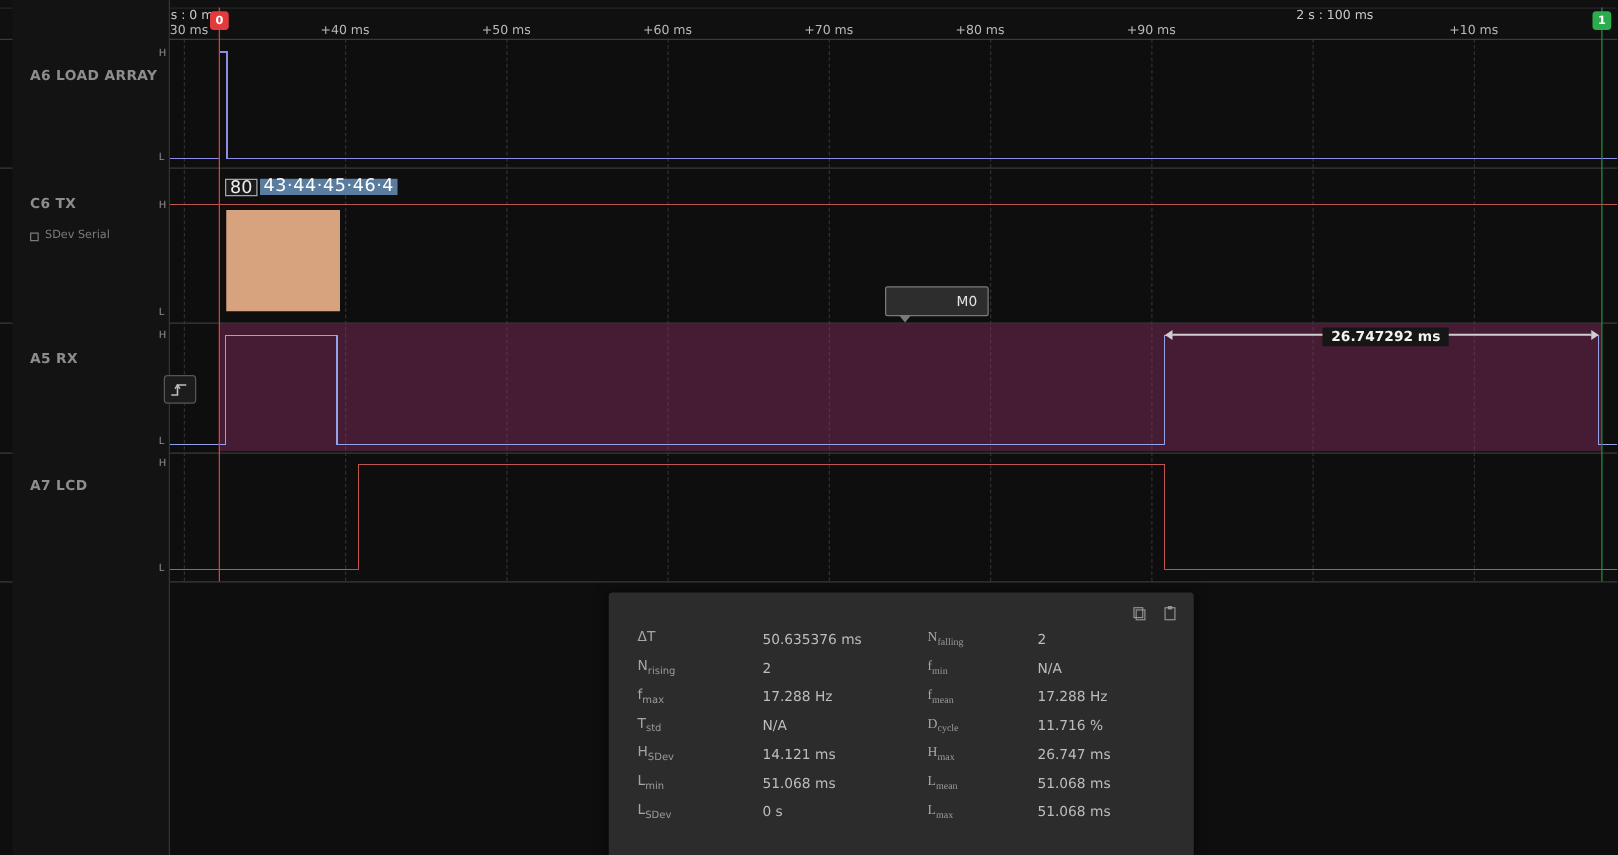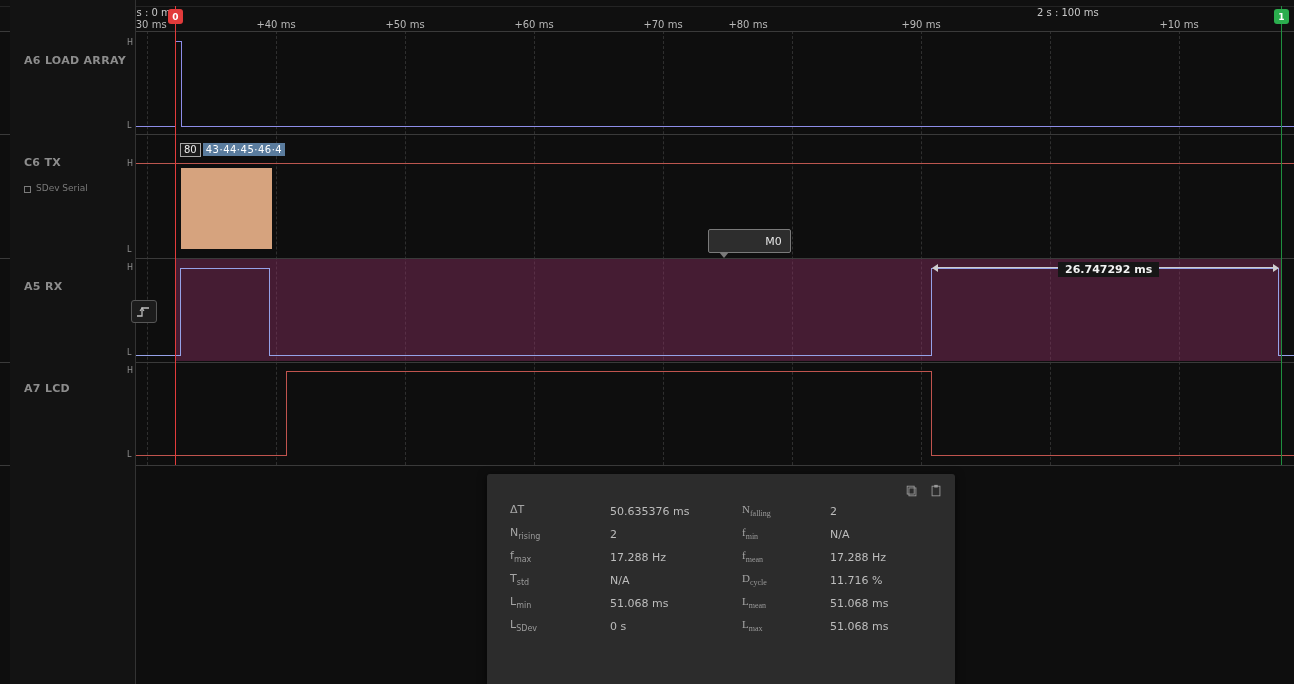--- a/index.html
+++ b/index.html
@@ -16,21 +16,21 @@
   .chrow{position:absolute;left:125px;width:1169px;}
   
   .sidebar{position:absolute;left:10px;top:0;width:125px;height:684px;background:#131313;border-right:1px solid #333;}
   .ch-label{position:absolute;left:14px;font-size:11px;font-weight:600;color:#8d8d8d;letter-spacing:.3px;white-space:nowrap;}
   .analyzer{position:absolute;left:26px;font-size:9px;color:#7a7a7a;white-space:nowrap;}
   .analyzer-ic{position:absolute;left:14px;width:5px;height:5px;border:1px solid #7a7a7a;}
   .lvl{position:absolute;left:127px;font-size:8px;color:#8f8f8f;}
   
   .a5-sel{position:absolute;left:175px;top:259px;width:1106px;height:102px;background:rgba(146,48,103,0.42);}
   .dec-block{position:absolute;left:181px;top:168px;width:91px;height:81px;background:#d6a37e;}
-  .dec-bytes{position:absolute;left:180px;top:142px;height:15px;display:flex;align-items:center;font-size:10px;}
+  .dec-bytes{position:absolute;left:180px;top:142px;height:15px;display:flex;align-items:center;font-size:14px;}
   .byte-badge{background:#1a1a1a;border:1px solid #a5a5a5;color:#eee;padding:0 3px;line-height:12px;margin-right:2px;}
   .byte-sel{background:#5a7c9e;color:#fff;padding:0 3px;line-height:13px;letter-spacing:.5px;}
   
   .vmark{position:absolute;top:6px;height:459px;width:0;}
   .vmark.red{border-left:1px solid #e23b3b;left:175px;}
   .vmark.green{border-left:1px solid #1f8f3f;left:1281px;}
   .badge{position:absolute;top:9px;width:15px;height:15px;border-radius:3px;color:#fff;font-size:9px;font-weight:bold;
     display:flex;align-items:center;justify-content:center;}
   .badge.red{left:168px;background:#e23b3b;}
   .badge.green{left:1274px;background:#2bad4e;}
@@ -66,21 +66,21 @@
 <div class="screen">
 
   <div class="ruler">
     <span class="abs-time" style="left:127px">2 s : 0 ms</span>
     <span class="abs-time" style="left:1037px">2 s : 100 ms</span>
     <span class="tick" style="left:147px">+30 ms</span>
     <span class="tick" style="left:276px">+40 ms</span>
     <span class="tick" style="left:405px">+50 ms</span>
     <span class="tick" style="left:534px">+60 ms</span>
     <span class="tick" style="left:663px">+70 ms</span>
-    <span class="tick" style="left:748px">+80 ms</span>
+    <span class="tick" style="left:784px">+80 ms</span>
     <span class="tick" style="left:921px">+90 ms</span>
     <span class="tick" style="left:1179px">+10 ms</span>
   </div>
 
   <div class="chrow" style="top:31px;height:103px"></div>
   <div class="chrow" style="top:134px;height:124px"></div>
   <div class="chrow" style="top:258px;height:104px"></div>
   <div class="chrow" style="top:362px;height:103px"></div>
 
   <div class="vgrid" style="left:147px"></div>
@@ -184,20 +184,26 @@
         <span class="m-lab2"><span>f</span><sub>mean</sub></span>
         <span class="m-val2">17.288 Hz</span>
       </div>
       <div class="m-row">
         <span class="m-lab"><span>T</span><sub>std</sub></span>
         <span class="m-val">N/A</span>
         <span class="m-lab2"><span>D</span><sub>cycle</sub></span>
         <span class="m-val2">11.716 %</span>
       </div>
       <div class="m-row">
+        <span class="m-lab"><span>H</span><sub>SDev</sub></span>
+        <span class="m-val">14.121 ms</span>
+        <span class="m-lab2"><span>H</span><sub>max</sub></span>
+        <span class="m-val2">26.747 ms</span>
+      </div>
+      <div class="m-row">
         <span class="m-lab"><span>L</span><sub>min</sub></span>
         <span class="m-val">51.068 ms</span>
         <span class="m-lab2"><span>L</span><sub>mean</sub></span>
         <span class="m-val2">51.068 ms</span>
       </div>
       <div class="m-row">
         <span class="m-lab"><span>L</span><sub>SDev</sub></span>
         <span class="m-val">0 s</span>
         <span class="m-lab2"><span>L</span><sub>max</sub></span>
         <span class="m-val2">51.068 ms</span>

